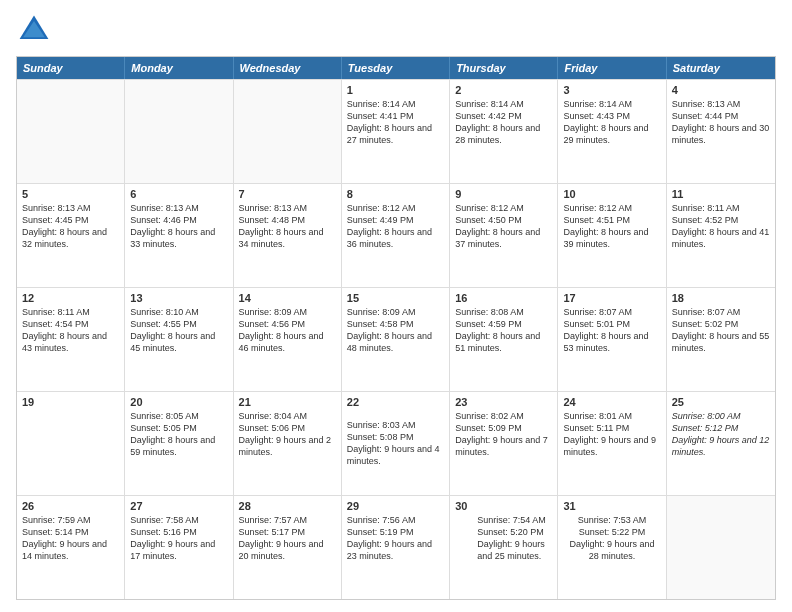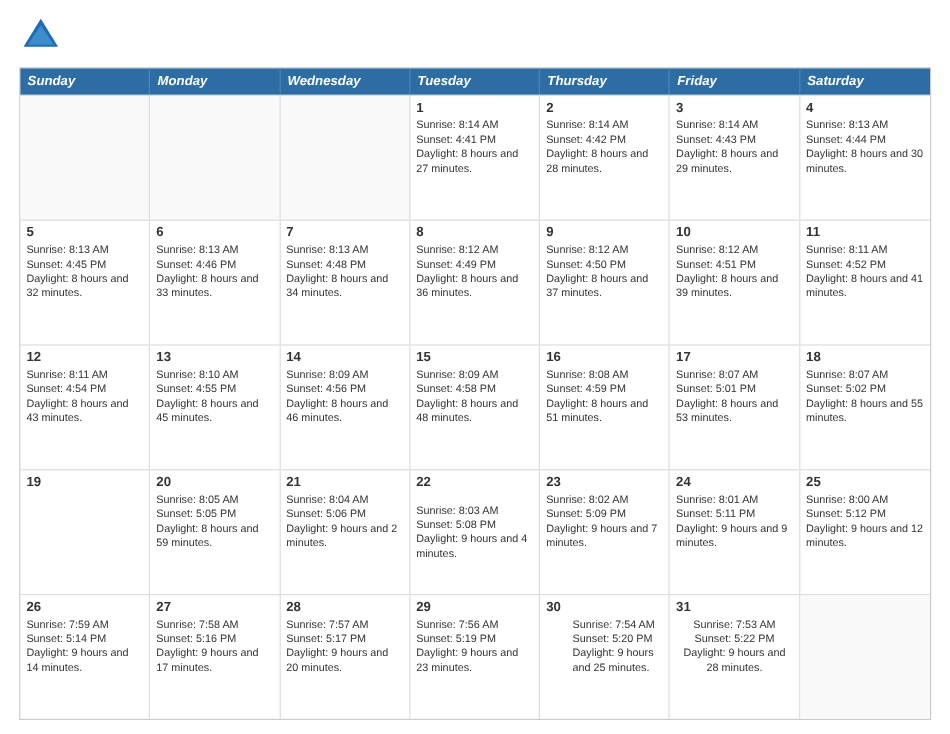--- a/index.html
+++ b/index.html
@@ -292,21 +292,21 @@
 Daylight: 9 hours and 7 minutes.</div>
           </div>
           <div class="cal-cell">
             <span class="day-number">24</span>
             <div class="cell-text" style="white-space: pre-line;">Sunrise: 8:01 AM
 Sunset: 5:11 PM
 Daylight: 9 hours and 9 minutes.</div>
           </div>
           <div class="cal-cell">
             <span class="day-number">25</span>
-            <div class="cell-text" style="white-space: pre-line;">Sunrise: 8:00 AM
+            <div class="cell-text" style="white-space: pre-line; font-style: italic;">Sunrise: 8:00 AM
 Sunset: 5:12 PM
 Daylight: 9 hours and 12 minutes.</div>
           </div>
         </div>
         <div class="cal-row">
           <div class="cal-cell">
             <span class="day-number">26</span>
             <div class="cell-text" style="white-space: pre-line;">Sunrise: 7:59 AM
 Sunset: 5:14 PM
 Daylight: 9 hours and 14 minutes.</div>

